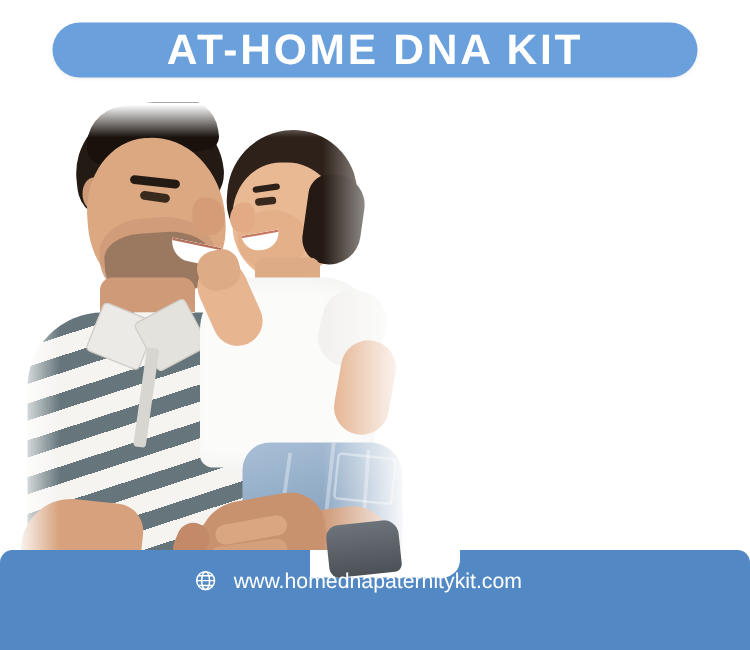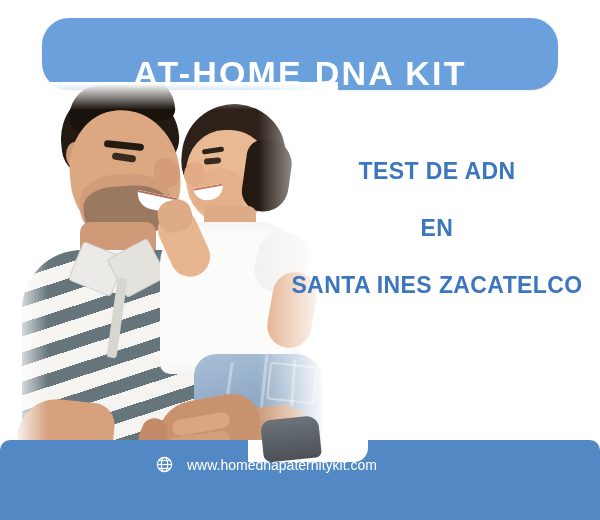--- a/index.html
+++ b/index.html
@@ -5,22 +5,22 @@
   html,body{margin:0;padding:0;}
   body{
     width:600px;height:520px;overflow:hidden;
     background:#ffffff;
     font-family:"Liberation Sans","DejaVu Sans",sans-serif;
   }
   .banner{position:relative;width:600px;height:520px;background:#fff;overflow:hidden;}
 
   
   .badge{
-    position:absolute;left:42px;top:18px;width:516px;height:72px;
-    border-radius:27px;display:flex;align-items:flex-end;justify-content:center;
+    position:absolute;left:42px;top:18px;width:516px;height:44px;
+    border-radius:27px;display:flex;align-items:center;justify-content:center;
     box-shadow:0 1px 3px rgba(0,0,0,0.08);
   }
   .badge-text{
     color:#ffffff;font-size:34px;font-weight:bold;letter-spacing:2.2px;
     line-height:1;white-space:nowrap;
   }
 
   
   .photo{
     position:absolute;left:8px;top:82px;width:330px;height:378px;overflow:hidden;
@@ -182,21 +182,21 @@
   .hl-2{margin:0 0 34px 0;}
   .hl-3{margin:0;font-size:23px;}
 
   
   .footer{
     position:absolute;left:0;top:440px;width:600px;height:80px;
     border-radius:10px 10px 0 0;
   }
   .foot-row{
     position:absolute;display:flex;align-items:center;color:#fff;
-    font-size:14px;white-space:nowrap;
+    font-size:17px;white-space:nowrap;
   }
   .row-web{left:155px;top:455px;}
   .row-bottom{left:60px;top:484px;display:flex;align-items:center;gap:0;}
   .f-item{display:flex;align-items:center;color:#fff;font-size:15px;white-space:nowrap;}
   .f-gap{width:30px;}
   .f-ico{display:inline-flex;align-items:center;justify-content:center;margin-right:13px;}
   .f-txt{line-height:1;}
   .notch{
     position:absolute;left:248px;top:440px;width:120px;height:22px;background:#ffffff;
     border-radius:0 0 14px 0;
@@ -264,25 +264,20 @@
     <div class="ph m-hand"></div>
     <div class="ph m-fing2"></div>
     <div class="ph m-fing1"></div>
     <div class="ph m-thumb"></div>
 
     <div class="ph fade-t"></div>
     <div class="ph fade-l"></div>
     <div class="ph fade-r"></div>
   </div>
 
-  <div class="headline">
-    <div class="hl hl-1" style="color: rgb(59, 118, 191);">TEST DE ADN</div>
-    <div class="hl hl-2" style="color: rgb(59, 118, 191);">EN</div>
-    <div class="hl hl-3" style="color: rgb(59, 118, 191);">SANTA INES ZACATELCO</div>
-  </div>
 
   <div class="footer" style="background: rgb(82, 136, 196);"></div>
   <div class="notch"></div>
   <div class="arm-over"></div>
 
   <div class="foot-row row-web">
     <span class="f-ico">
       <svg width="19" height="19" viewBox="0 0 24 24" fill="none" stroke="#ffffff" stroke-width="1.5">
         <circle cx="12" cy="12" r="9"></circle>
         <ellipse cx="12" cy="12" rx="4" ry="9"></ellipse>

